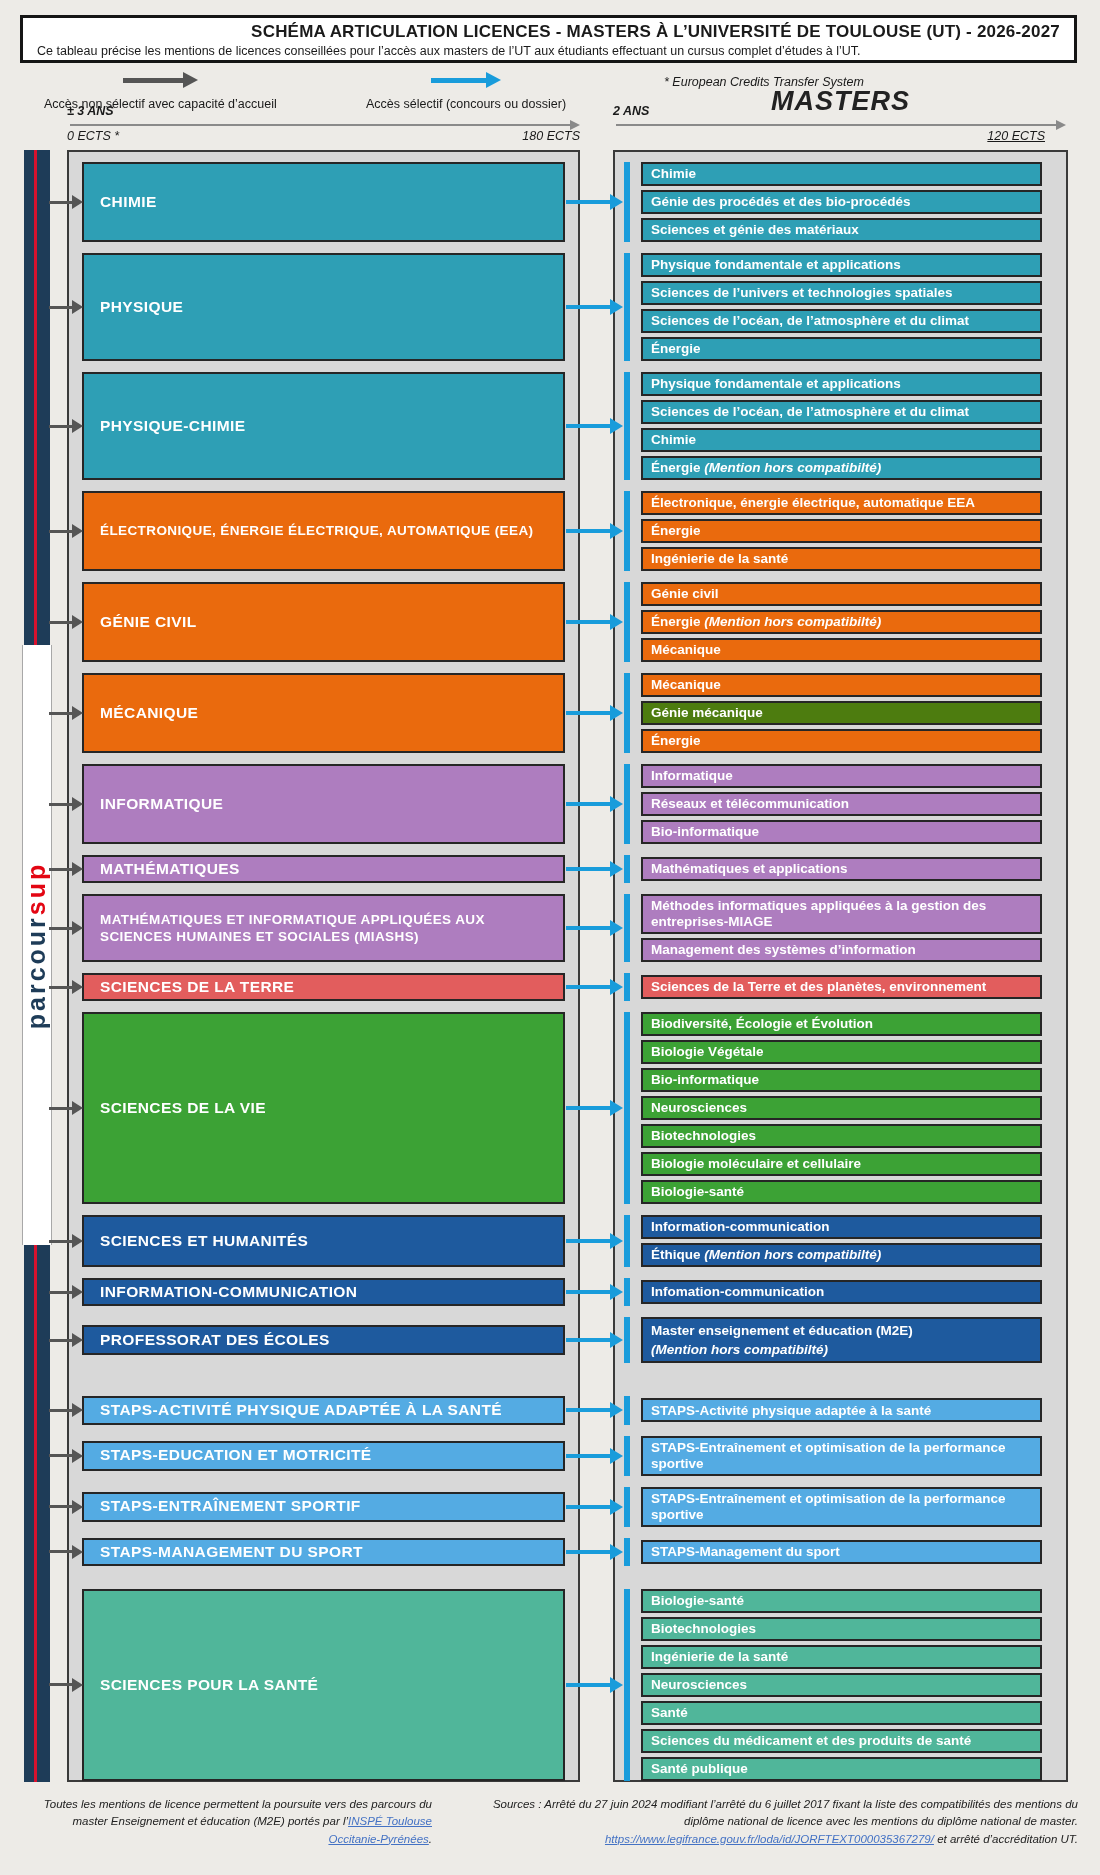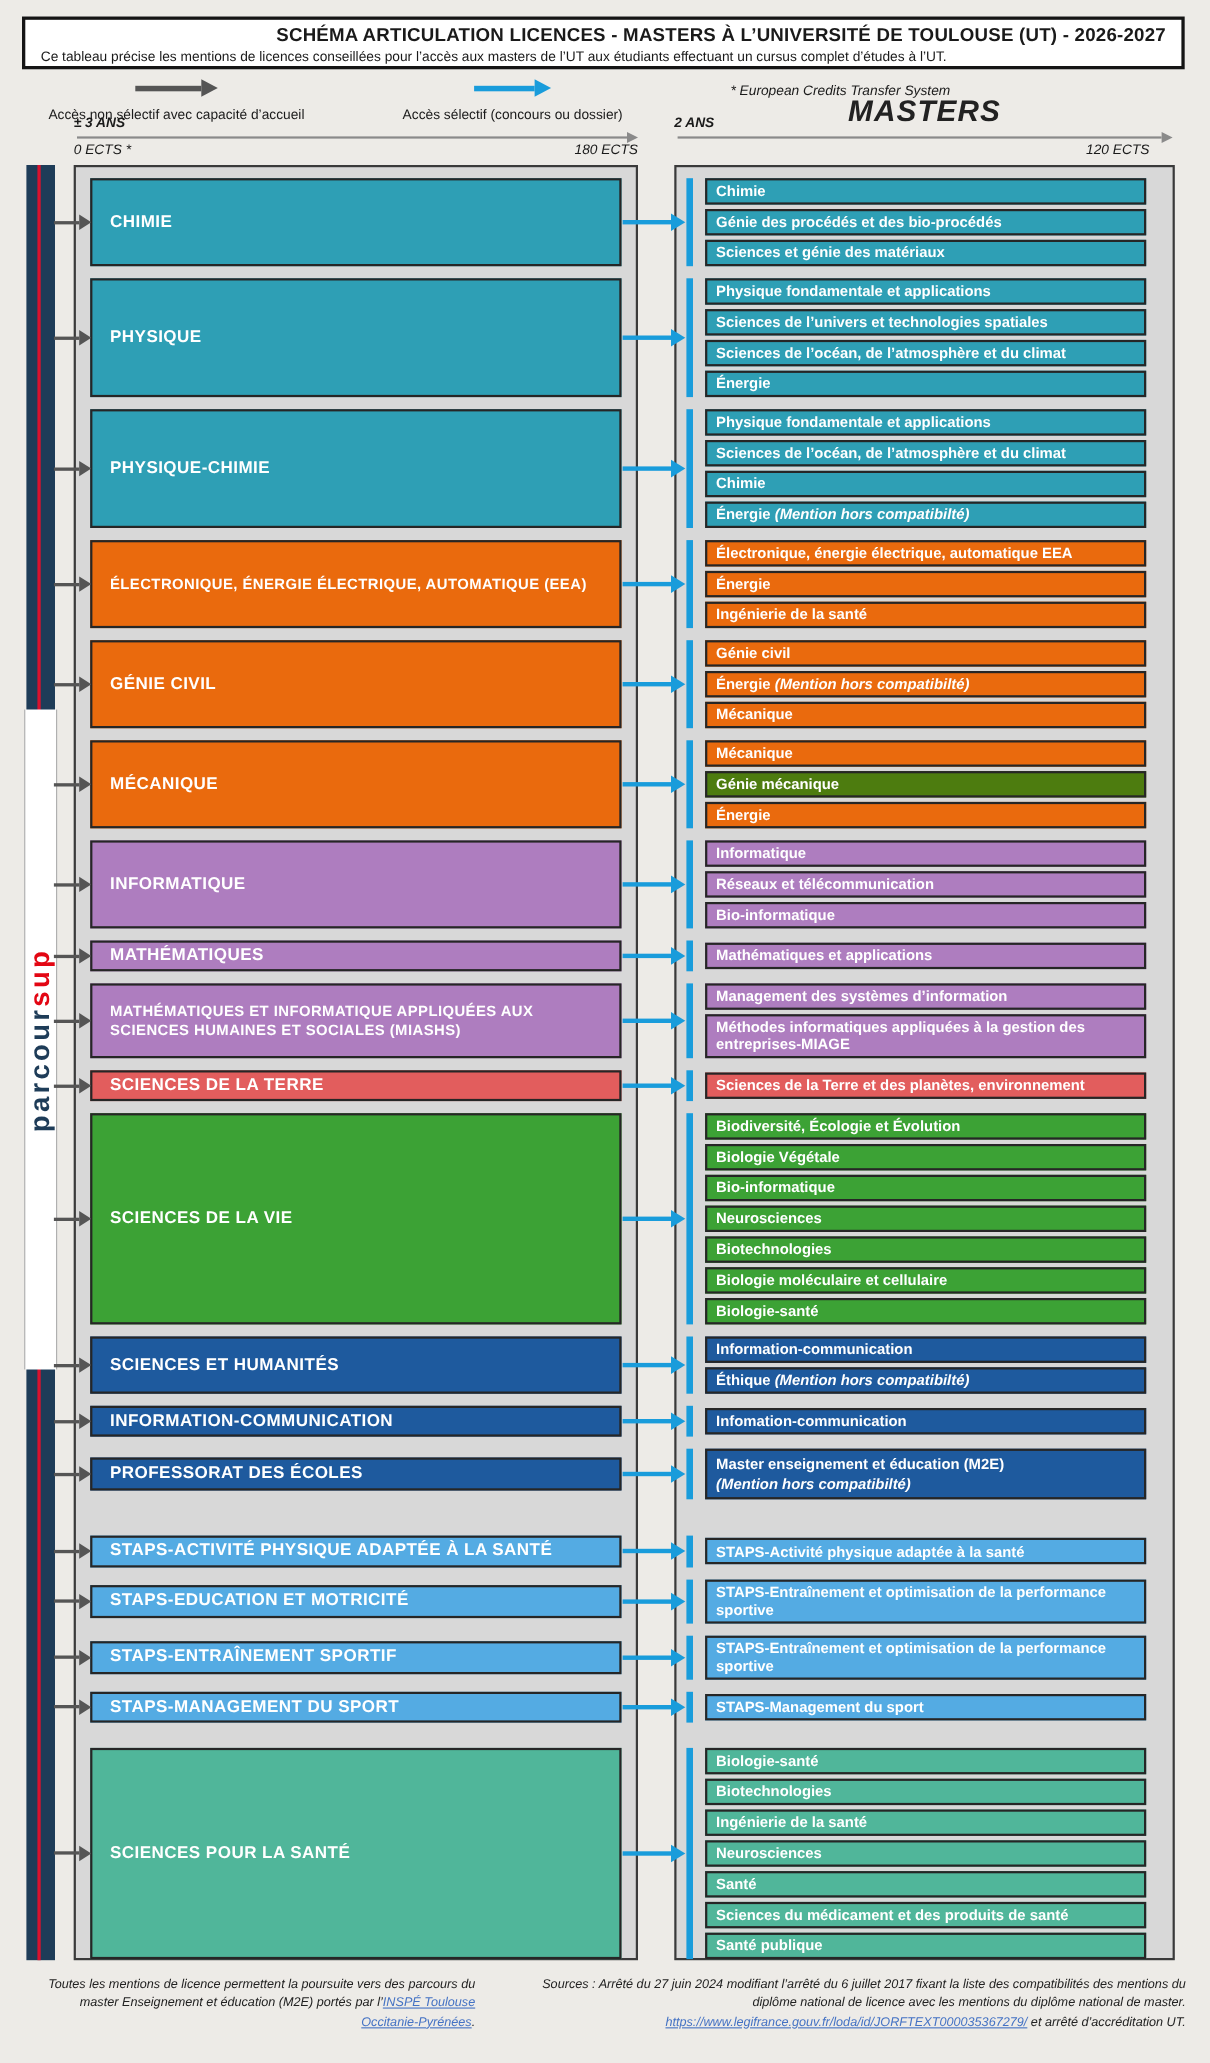--- a/index.html
+++ b/index.html
@@ -29,21 +29,21 @@
   .duration { position:absolute; top:104px; font-style:italic; font-weight:600; font-size:12.5px; }
   .dur-lic { left:67px; width:508px; }
   .dur-mas { left:613px; width:428px; }
   .axis-arrow { position:absolute; top:120px; display:flex; align-items:center; }
   .axis-arrow .line { flex:1; height:2px; background:#8a8a8a; }
   .axis-arrow .head { width:0; height:0; border-left:10px solid #8a8a8a; border-top:5px solid transparent; border-bottom:5px solid transparent; }
   .ax-lic { left:70px; width:510px; }
   .ax-mas { left:616px; width:450px; }
   .ects-row { position:absolute; top:129px; font-style:italic; font-size:12.5px; }
   .ects-lic { left:67px; width:513px; display:flex; justify-content:space-between; }
-  .ects-mas { left:613px; width:432px; text-align:right; }
+  .ects-mas { left:613px; width:432px; text-align:right;text-decoration:underline; }
 
   
   .pbar { position:absolute; left:24px; top:150px; width:26px; height:1632px; z-index:1; }
   .pred { position:absolute; left:10px; top:0; width:3px; height:100%; }
   .pwhite { position:absolute; left:-2px; right:-2px; top:495px; height:600px; background:#fff;
     border-left:1px solid #a8a8a8; border-right:1px solid #a8a8a8; z-index:2;
     display:flex; align-items:center; justify-content:center; }
   .ptext { transform:rotate(-90deg); white-space:nowrap; font-weight:bold; font-size:25px; letter-spacing:3px; }
 
   
@@ -368,25 +368,25 @@
             <div class="lic-box small" style="background: rgb(174, 125, 191);">MATHÉMATIQUES ET INFORMATIQUE APPLIQUÉES AUX SCIENCES HUMAINES ET SOCIALES (MIASHS)</div>
           </div>
           <div class="sel-zone">
             <div class="barrow">
               <span class="line" style="background: rgb(25, 156, 219);"></span>
               <span class="head" style="border-left: 13px solid rgb(25, 156, 219);"></span>
             </div>
           </div>
           <div class="blue-bar" style="background: rgb(25, 156, 219);"></div>
           <div class="mas-cell">
+            <div class="mas-box tall" style="background: rgb(174, 125, 191);">
+              <span class="mlabel">Méthodes informatiques appliquées à la gestion des entreprises-MIAGE</span>
+            </div>
             <div class="mas-box" style="background: rgb(174, 125, 191);">
               <span class="mlabel">Management des systèmes d’information</span>
-            </div>
-            <div class="mas-box tall" style="background: rgb(174, 125, 191);">
-              <span class="mlabel">Méthodes informatiques appliquées à la gestion des entreprises-MIAGE</span>
             </div>
           </div>
         </div>
         <div class="row">
           <div class="garrow">
             <span class="line"></span>
             <span class="head"></span>
           </div>
           <div class="lic-cell">
             <div class="lic-box" style="background: rgb(226, 93, 93);">SCIENCES DE LA TERRE</div>

